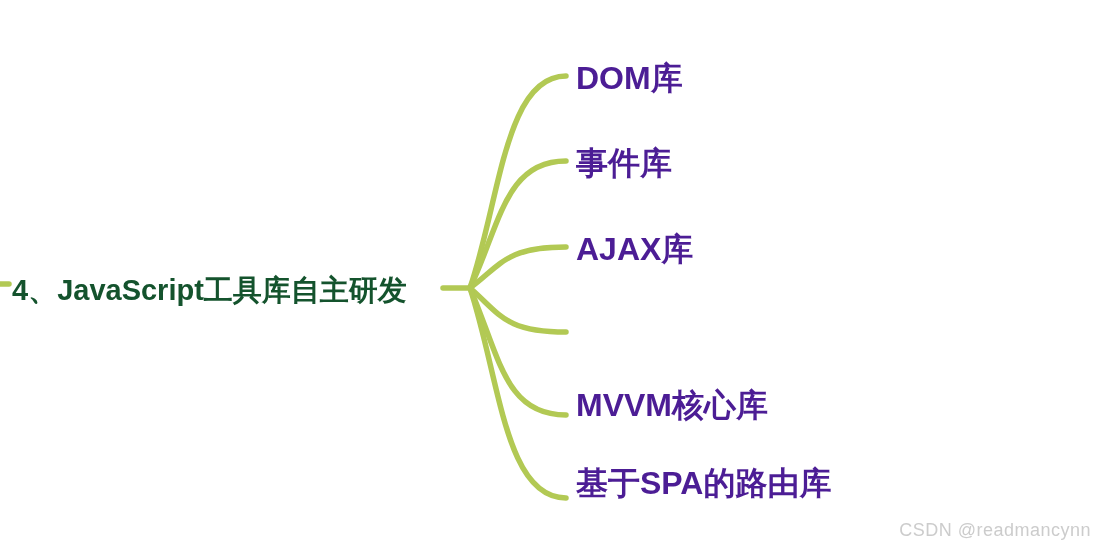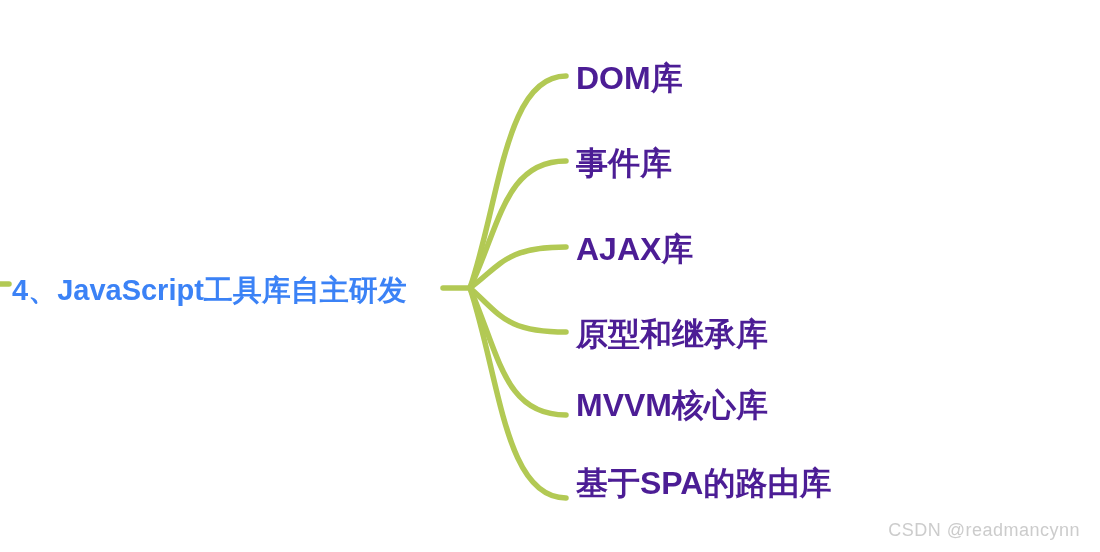--- a/index.html
+++ b/index.html
@@ -28,42 +28,42 @@
     stroke-linecap: round;
   }
   .root-label {
     position: absolute;
     left: 12px;
     top: 269px;
     height: 42px;
     line-height: 42px;
     font-size: 29px;
     font-weight: bold;
-    color: #3b82f6;
+    color: #14532d;
     white-space: nowrap;
   }
   .child-label {
     position: absolute;
     left: 576px;
     height: 42px;
     line-height: 42px;
     font-size: 32px;
     font-weight: bold;
     color: #4c1d95;
     white-space: nowrap;
   }
   .row-0 { top: 57px; }
   .row-1 { top: 142px; text-align: center; }
   .row-2 { top: 228px; }
   .row-3 { top: 313px; }
   .row-4 { top: 384px; }
   .row-5 { top: 462px; }
   .watermark {
     position: absolute;
-    right: 20px;
+    right: 9px;
     bottom: 11px;
     font-size: 18px;
     font-weight: normal;
     color: #cccccc;
     letter-spacing: 0.5px;
     white-space: nowrap;
   }
 </style>
 </head>
 <body>
@@ -85,21 +85,20 @@
   </svg>
 
   <div class="root-label">4、JavaScript工具库自主研发</div>
 
   <div class="child-label row-0">DOM库</div>
 
   <div class="child-label row-1">事件库</div>
 
   <div class="child-label row-2">AJAX库</div>
 
-  <div class="child-label row-3">原型和继承库</div>
 
   <div class="child-label row-4">MVVM核心库</div>
 
   <div class="child-label row-5">基于SPA的路由库</div>
 
   <div class="watermark">CSDN @readmancynn</div>
 
 </div>
 
 </body></html>

